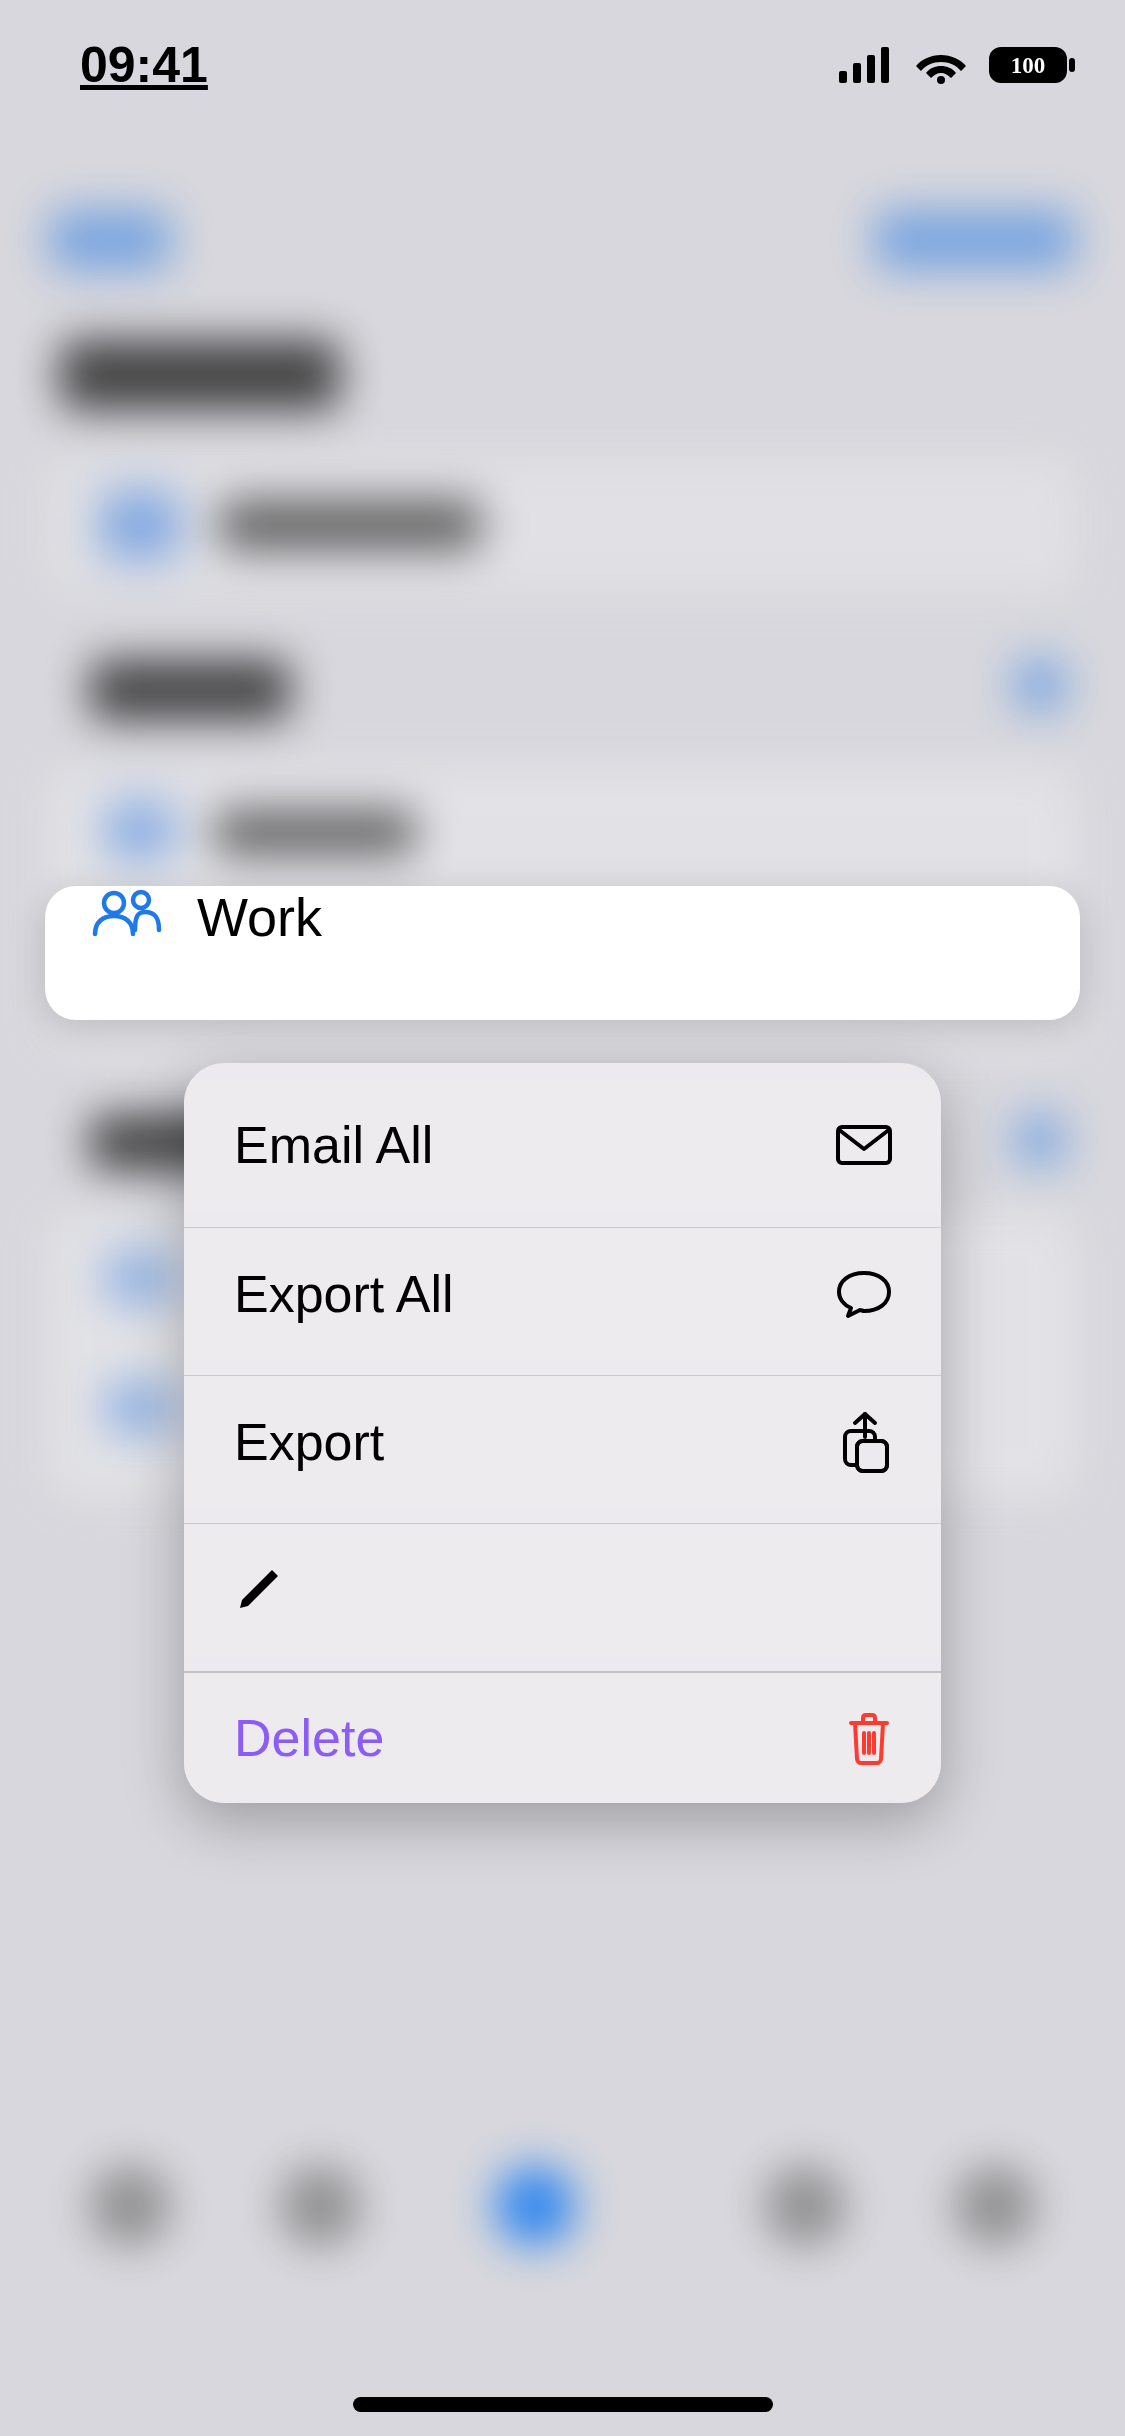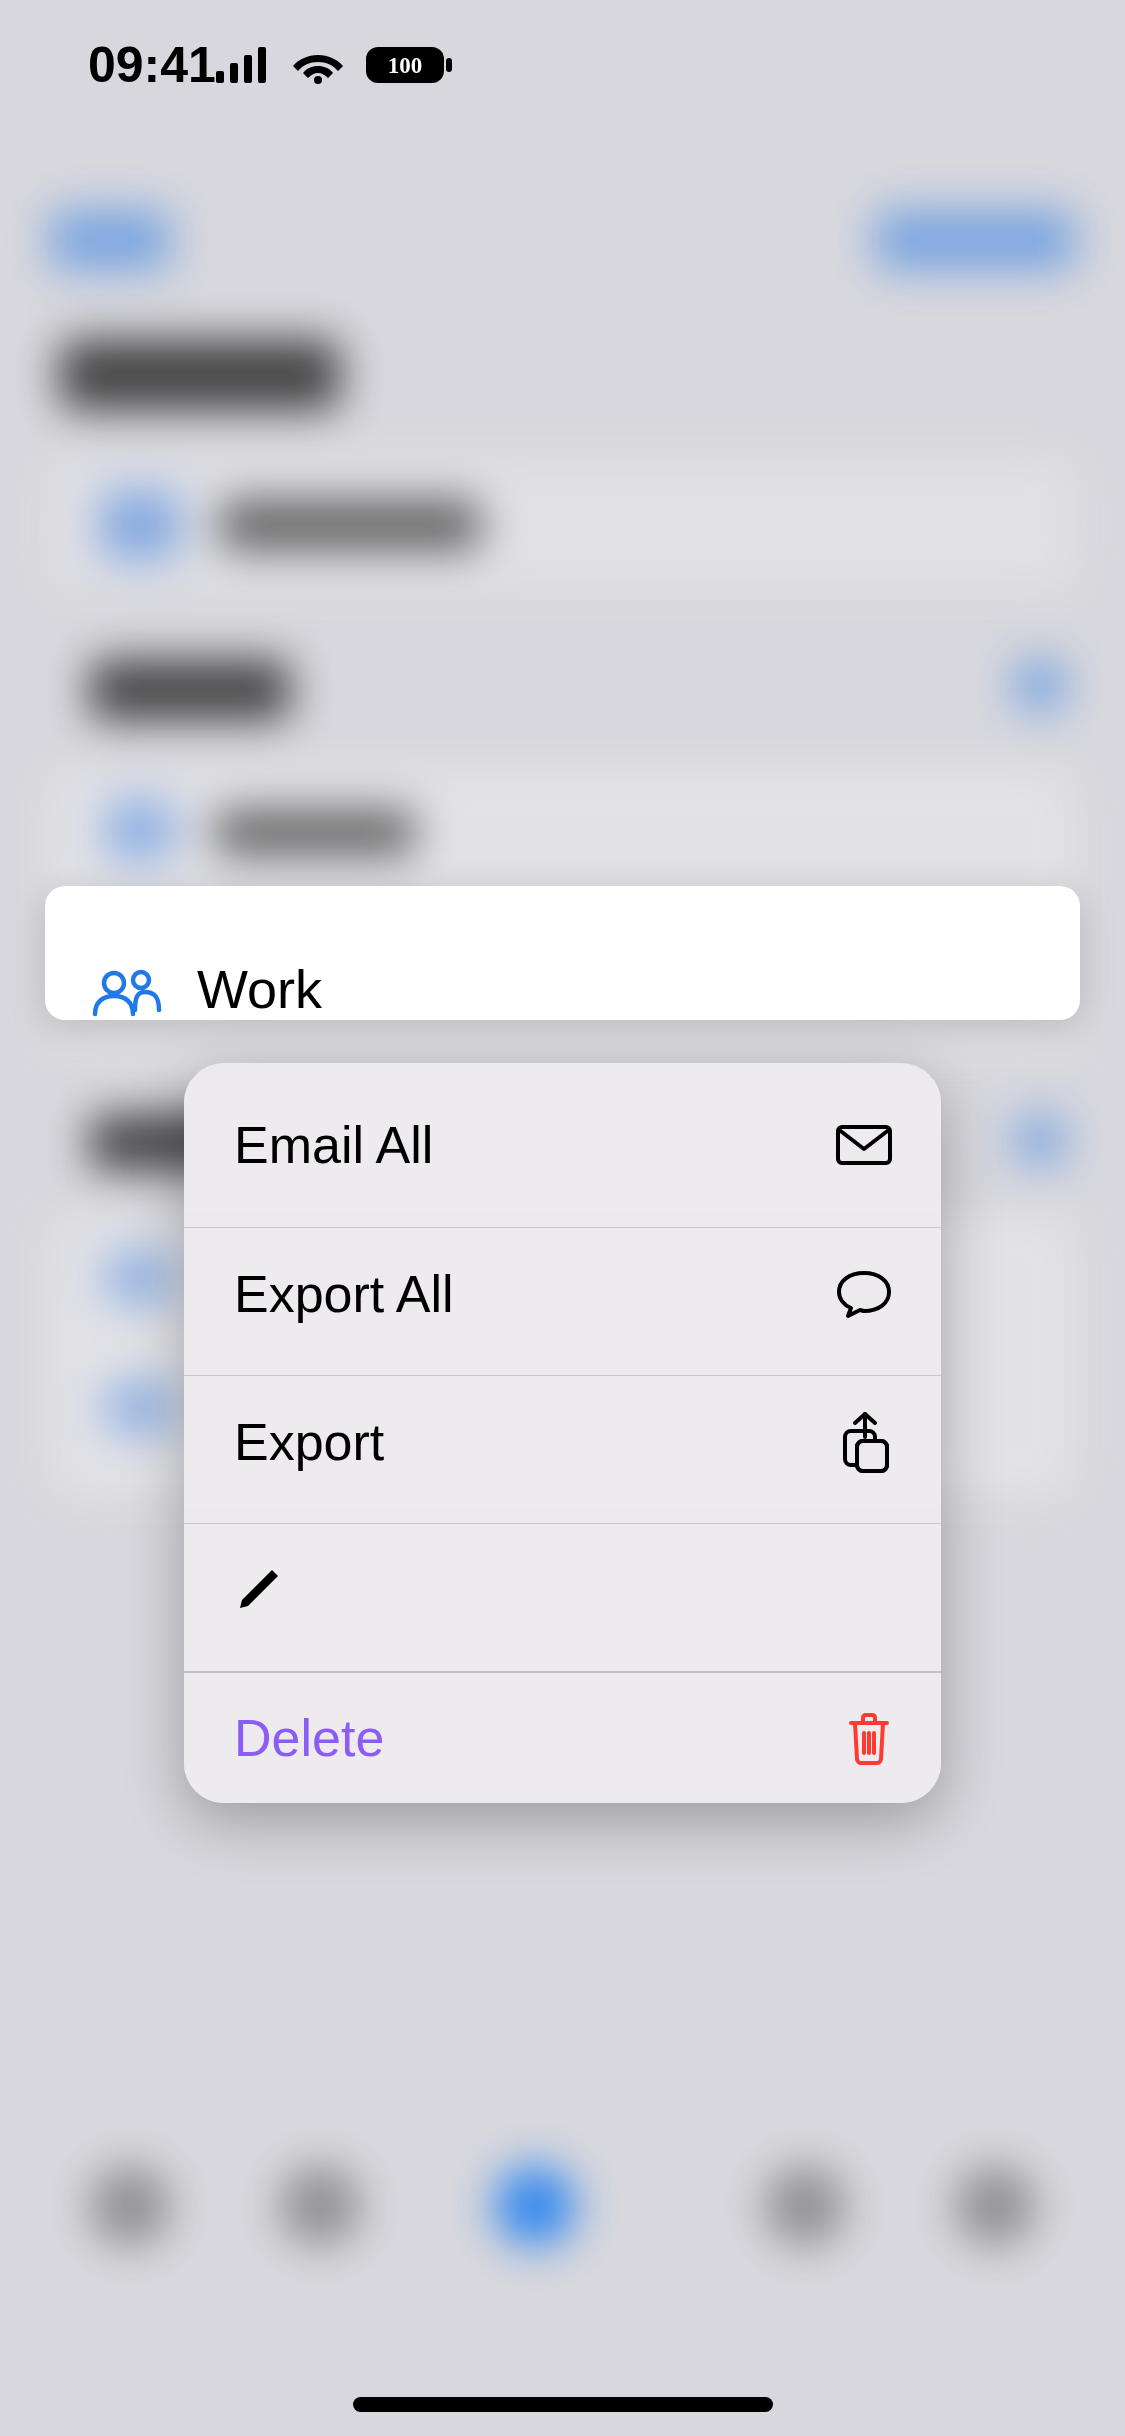--- a/index.html
+++ b/index.html
@@ -12,26 +12,28 @@
       width: 1125px;
       height: 2436px;
       background: #d7d7dd;
       font-family: -apple-system, BlinkMacSystemFont, "SF Pro Text", "Helvetica Neue", sans-serif;
       position: relative;
       overflow: hidden;
     }
     
     .status-bar {
       position: absolute;
-      top: 0; left: 8px; right: 0;
+      top: 0; left: 0; right: 0;
       height: 130px;
       display: flex;
       align-items: center;
+      justify-content: space-between;
       padding: 0 50px 0 80px;
       z-index: 100;
+      text-decoration: underline;
     }
     .status-time {
       font-size: 50px;
       font-weight: 600;
       color: #000;
     }
     .status-right {
       display: flex;
       align-items: center;
       gap: 22px;
@@ -176,23 +178,23 @@
     .bg-tab4 { right: 280px; background: #888; }
     .bg-tab5 { right: 90px; background: #888; }
     
     .selected-card {
       position: absolute;
       top: 886px;
       left: 45px;
       right: 45px;
       height: 134px;
       background: #fff;
-      border-radius: 20px;
-      display: flex;
-      align-items: flex-end;
+      border-radius: 31px;
+      display: flex;
+      align-items: flex-start;
       padding: 0 44px;
       box-shadow: 0 8px 36px rgba(0,0,0,0.18);
       z-index: 50;
     }
     .selected-card .icon {
       margin-right: 32px;
       display: flex;
       align-items: center;
     }
     .selected-card .label {

